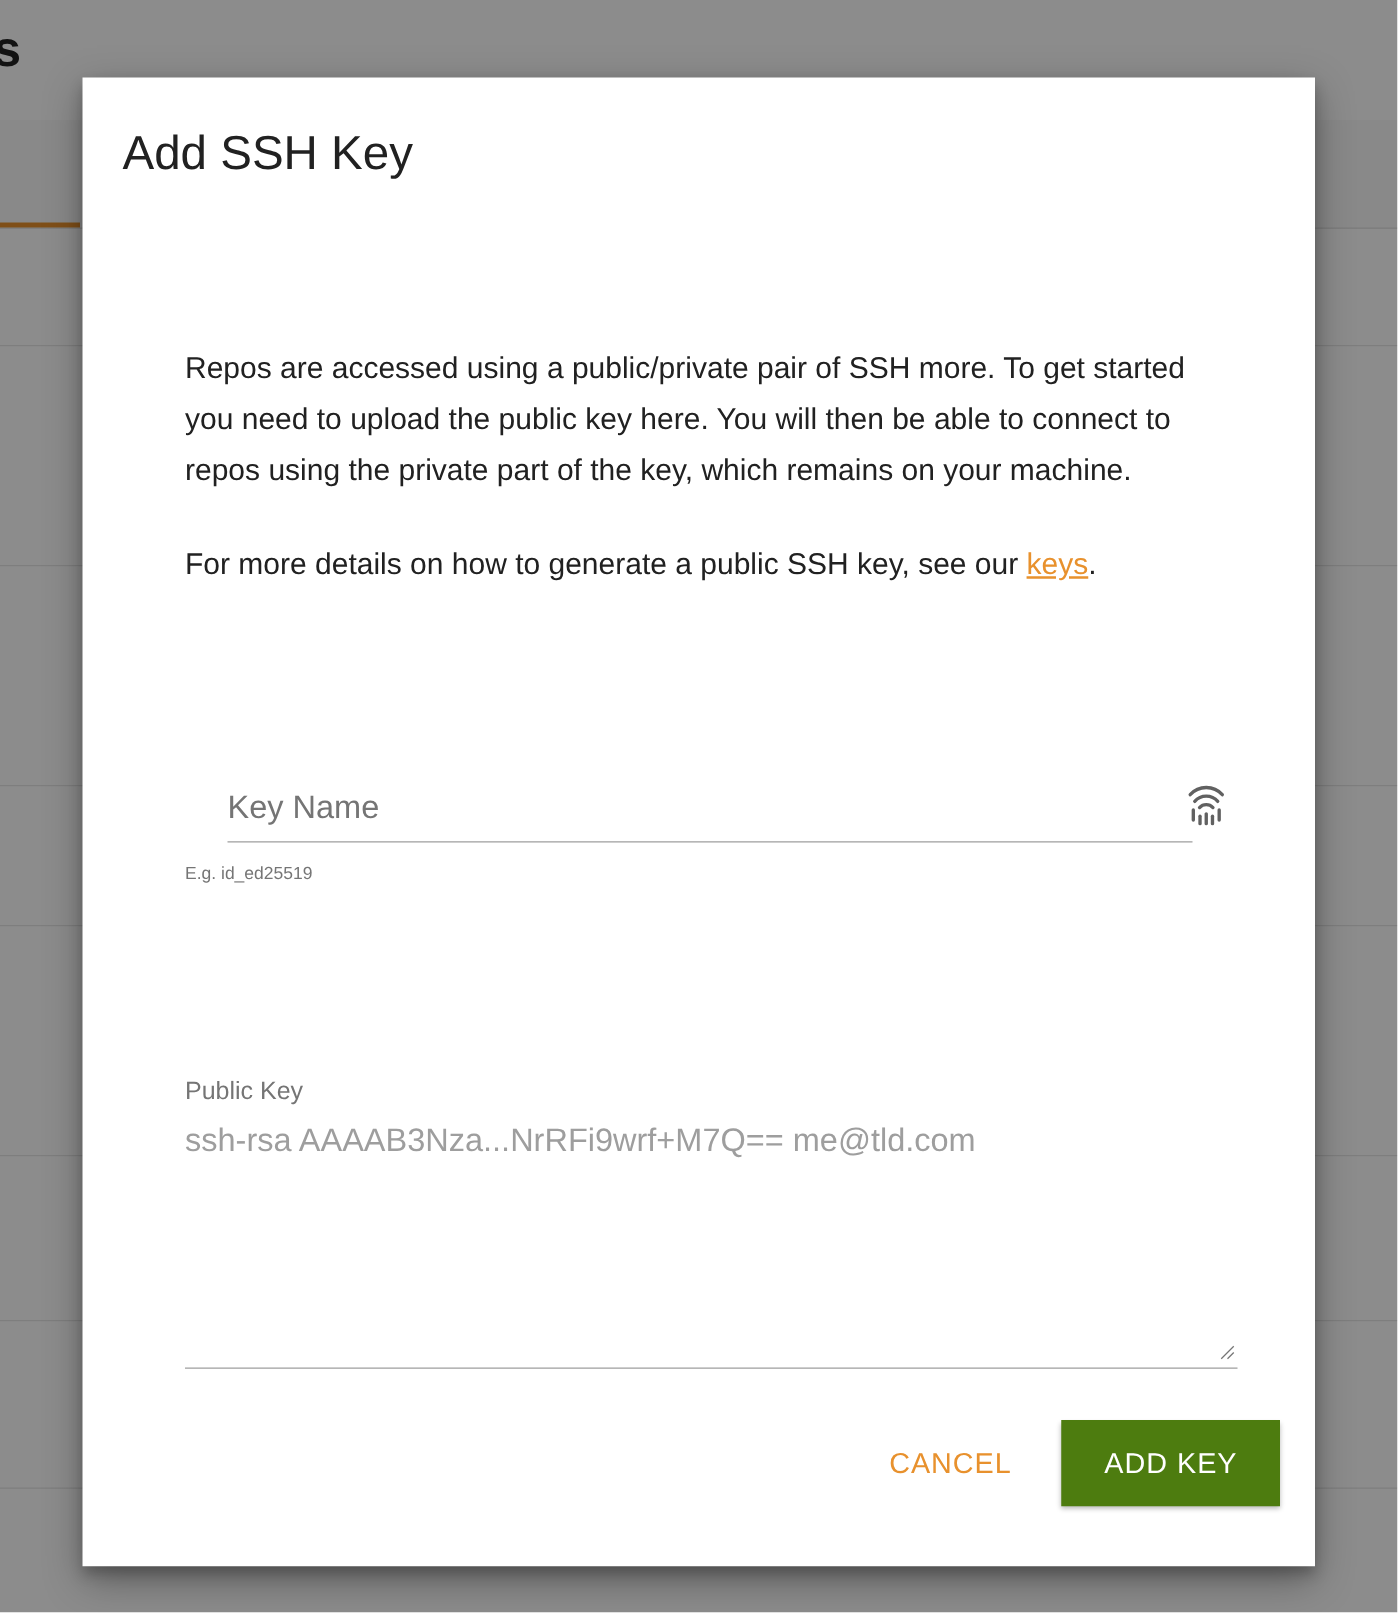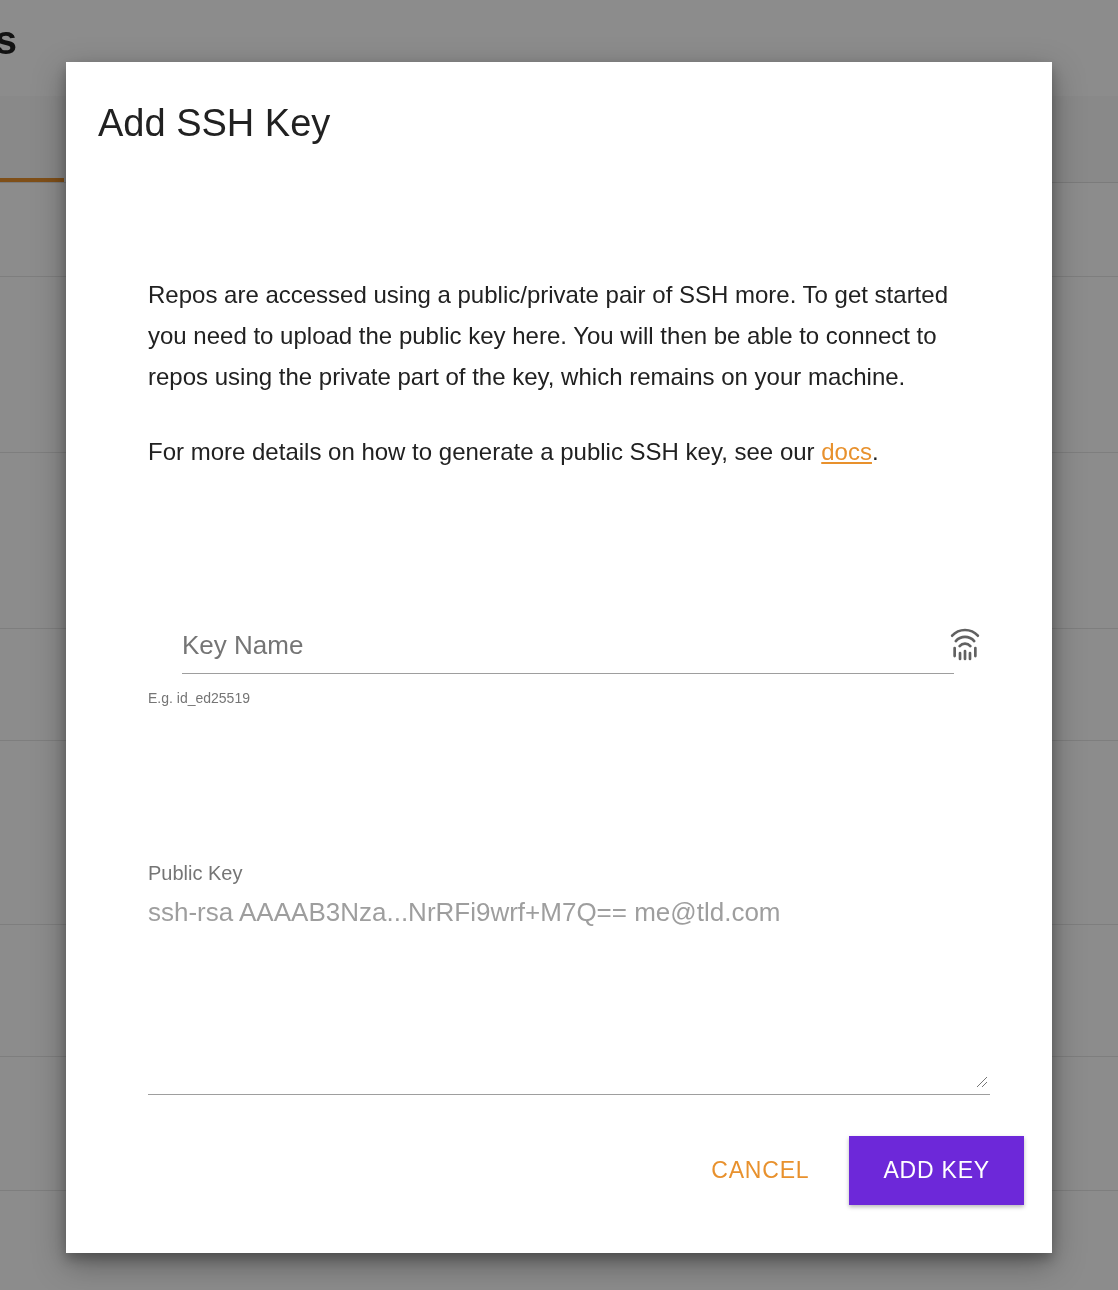--- a/index.html
+++ b/index.html
@@ -200,21 +200,21 @@
     border: none;
     color: #e8912d;
     font-family: "Liberation Sans", sans-serif;
     font-size: 23px;
     font-weight: 500;
     letter-spacing: 0.8px;
     cursor: pointer;
     padding: 8px 4px;
   }
   .btn-add {
-    background: #6d28d9;
+    background: #4d7c0f;
     border: none;
     color: #ffffff;
     font-family: "Liberation Sans", sans-serif;
     font-size: 23px;
     font-weight: 500;
     letter-spacing: 0.8px;
     cursor: pointer;
     padding: 21px 34px;
     box-shadow: 0 2px 4px rgba(0,0,0,0.28);
   }
@@ -237,21 +237,21 @@
 </div>
 
 <div class="scrim"></div>
 
 <div class="modal">
 
   <div class="modal-title">Add SSH Key</div>
 
   <div class="modal-body">
     <p class="para">Repos are accessed using a public/private pair of SSH more. To get started you need to upload the public key here. You will then be able to connect to repos using the private part of the key, which remains on your machine.</p>
-    <p class="para second"><span>For more details on how to generate a public SSH key, see our </span><a class="docs-link" href="#">docs</a><span>.</span></p>
+    <p class="para second"><span>For more details on how to generate a public SSH key, see our </span><a class="docs-link" href="#">keys</a><span>.</span></p>
   </div>
 
   <div class="field-keyname">
     <div class="field-row">
       <input class="keyname-input" type="text" placeholder="Key Name" style="">
       <span class="fingerprint-icon">
         <svg viewBox="0 0 24 24" width="46" height="46" fill="none" stroke="currentColor" stroke-width="1.4" stroke-linecap="round">
           <path d="M5.3 8.2a9 9 0 0 1 13.4 0"></path>
           <path d="M7.2 11a6.4 6.4 0 0 1 9.6 0"></path>
           <path d="M9.2 13.6a3.8 3.8 0 0 1 5.6 0"></path>

